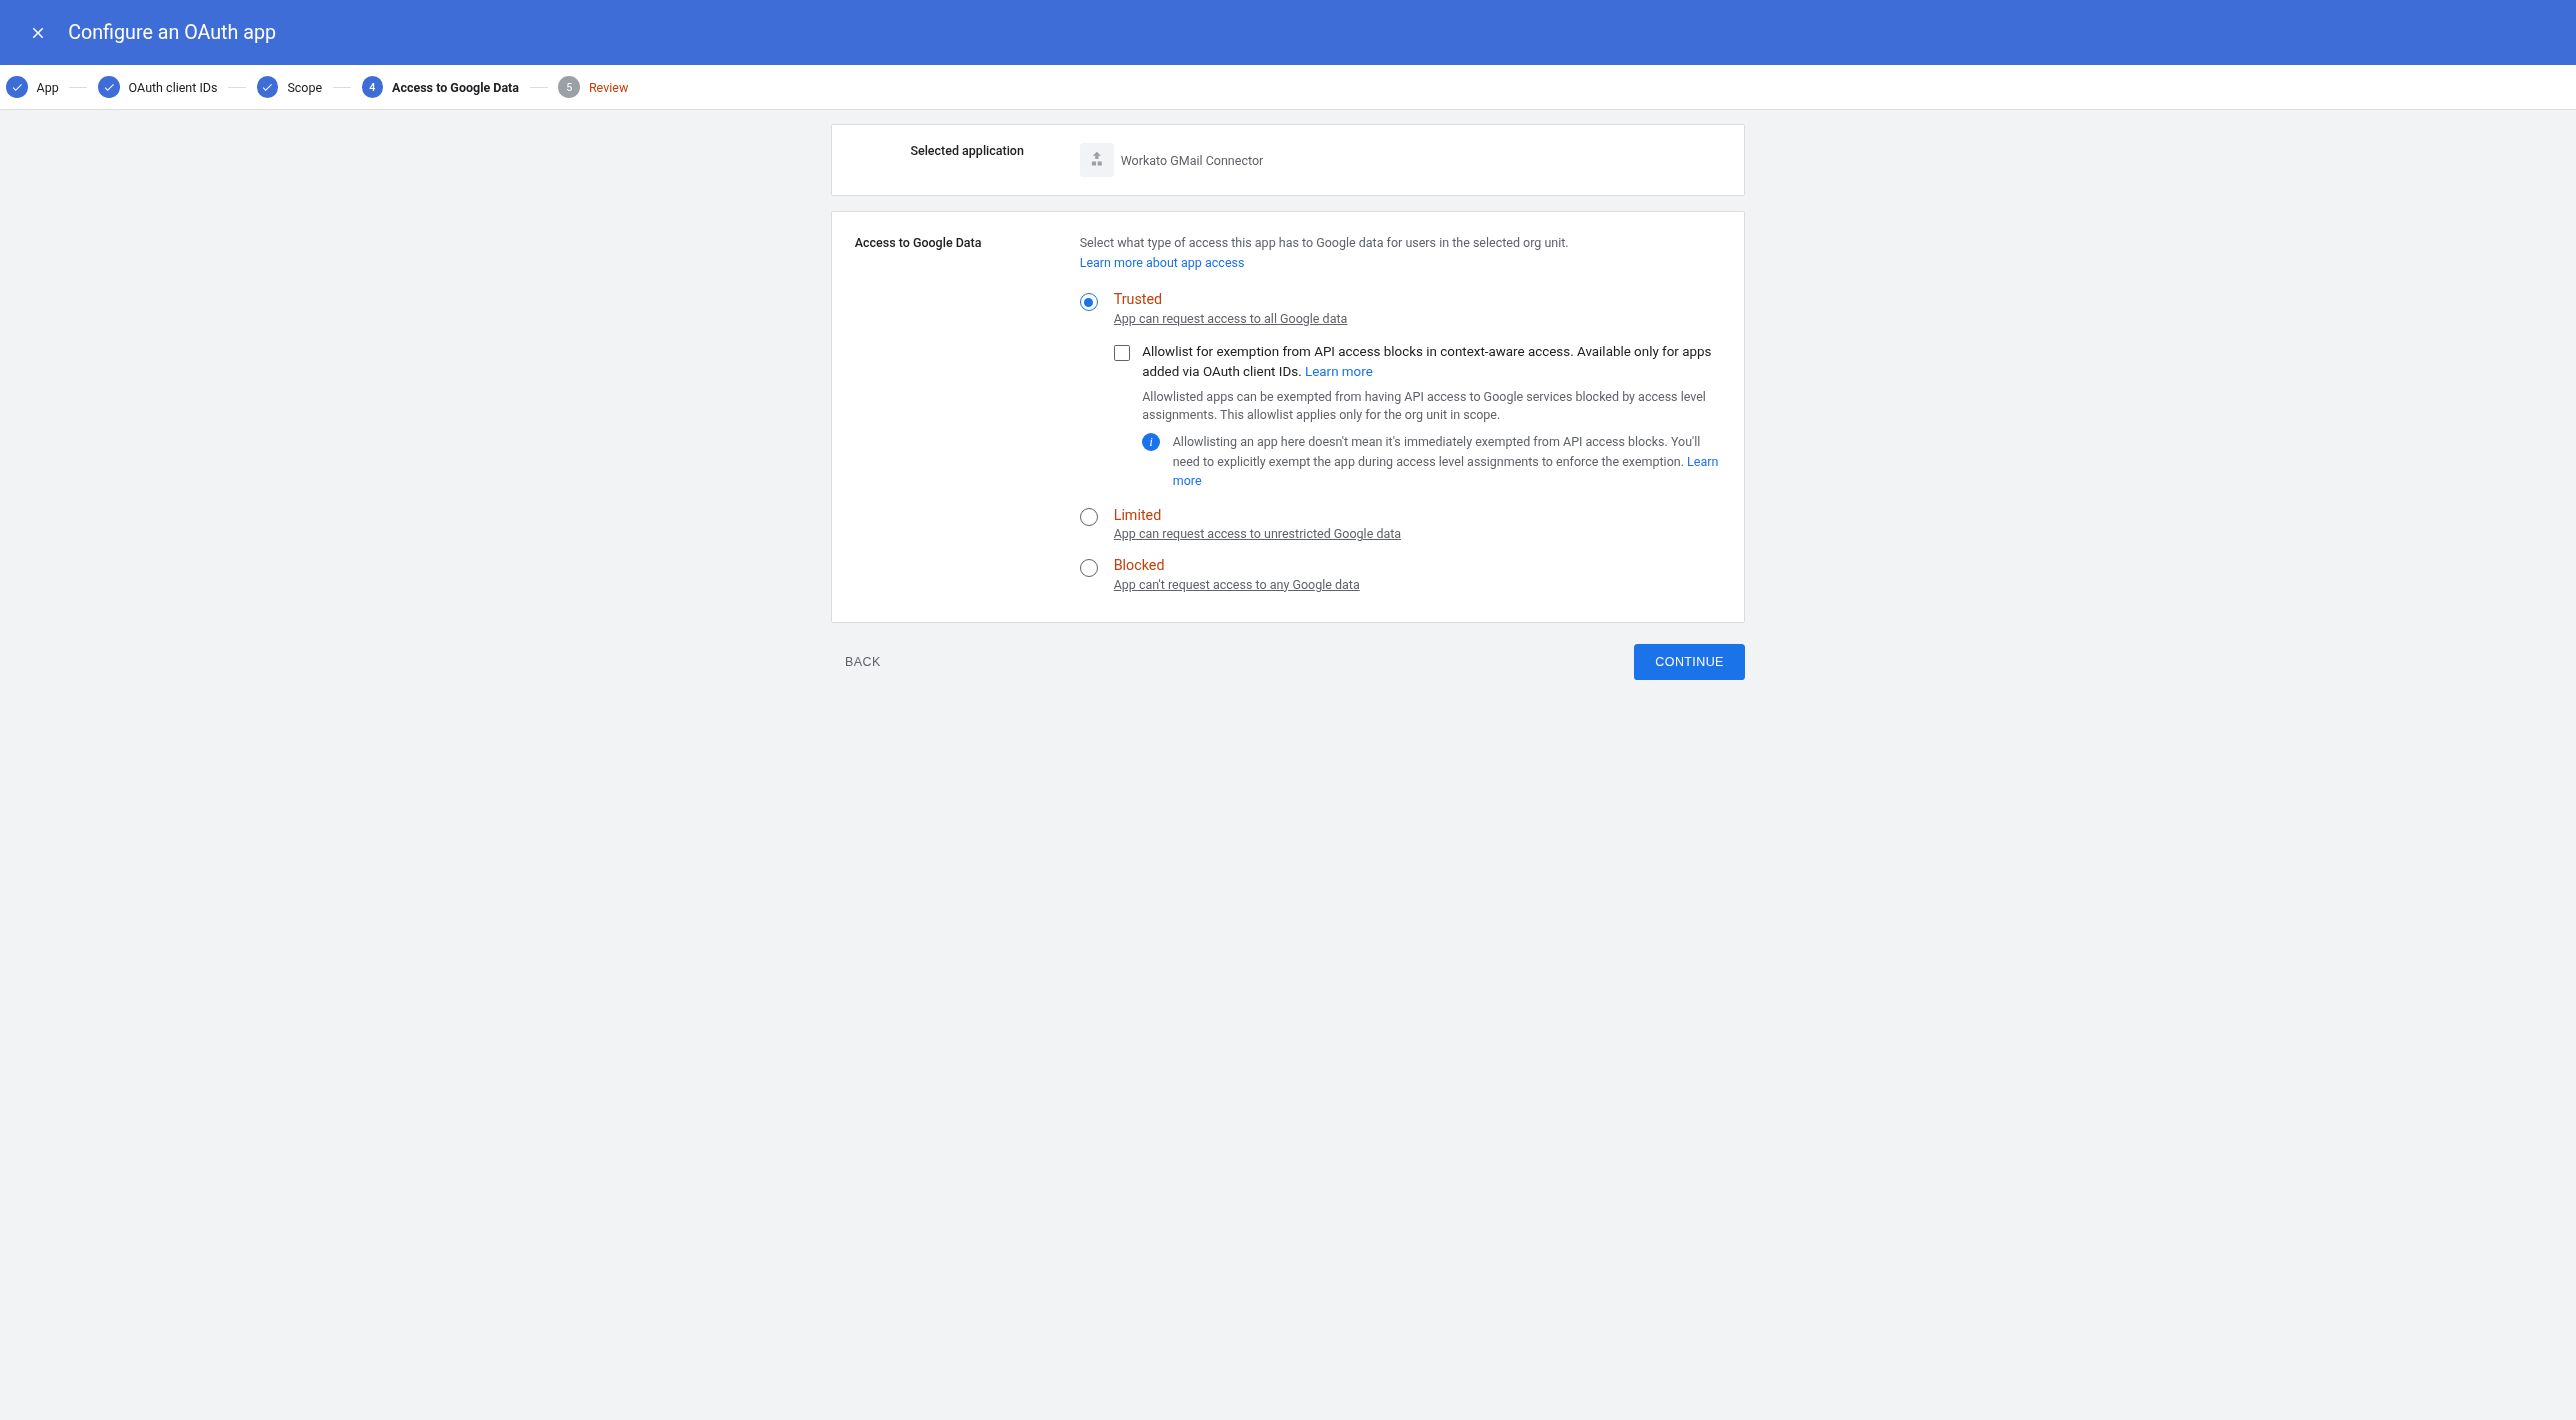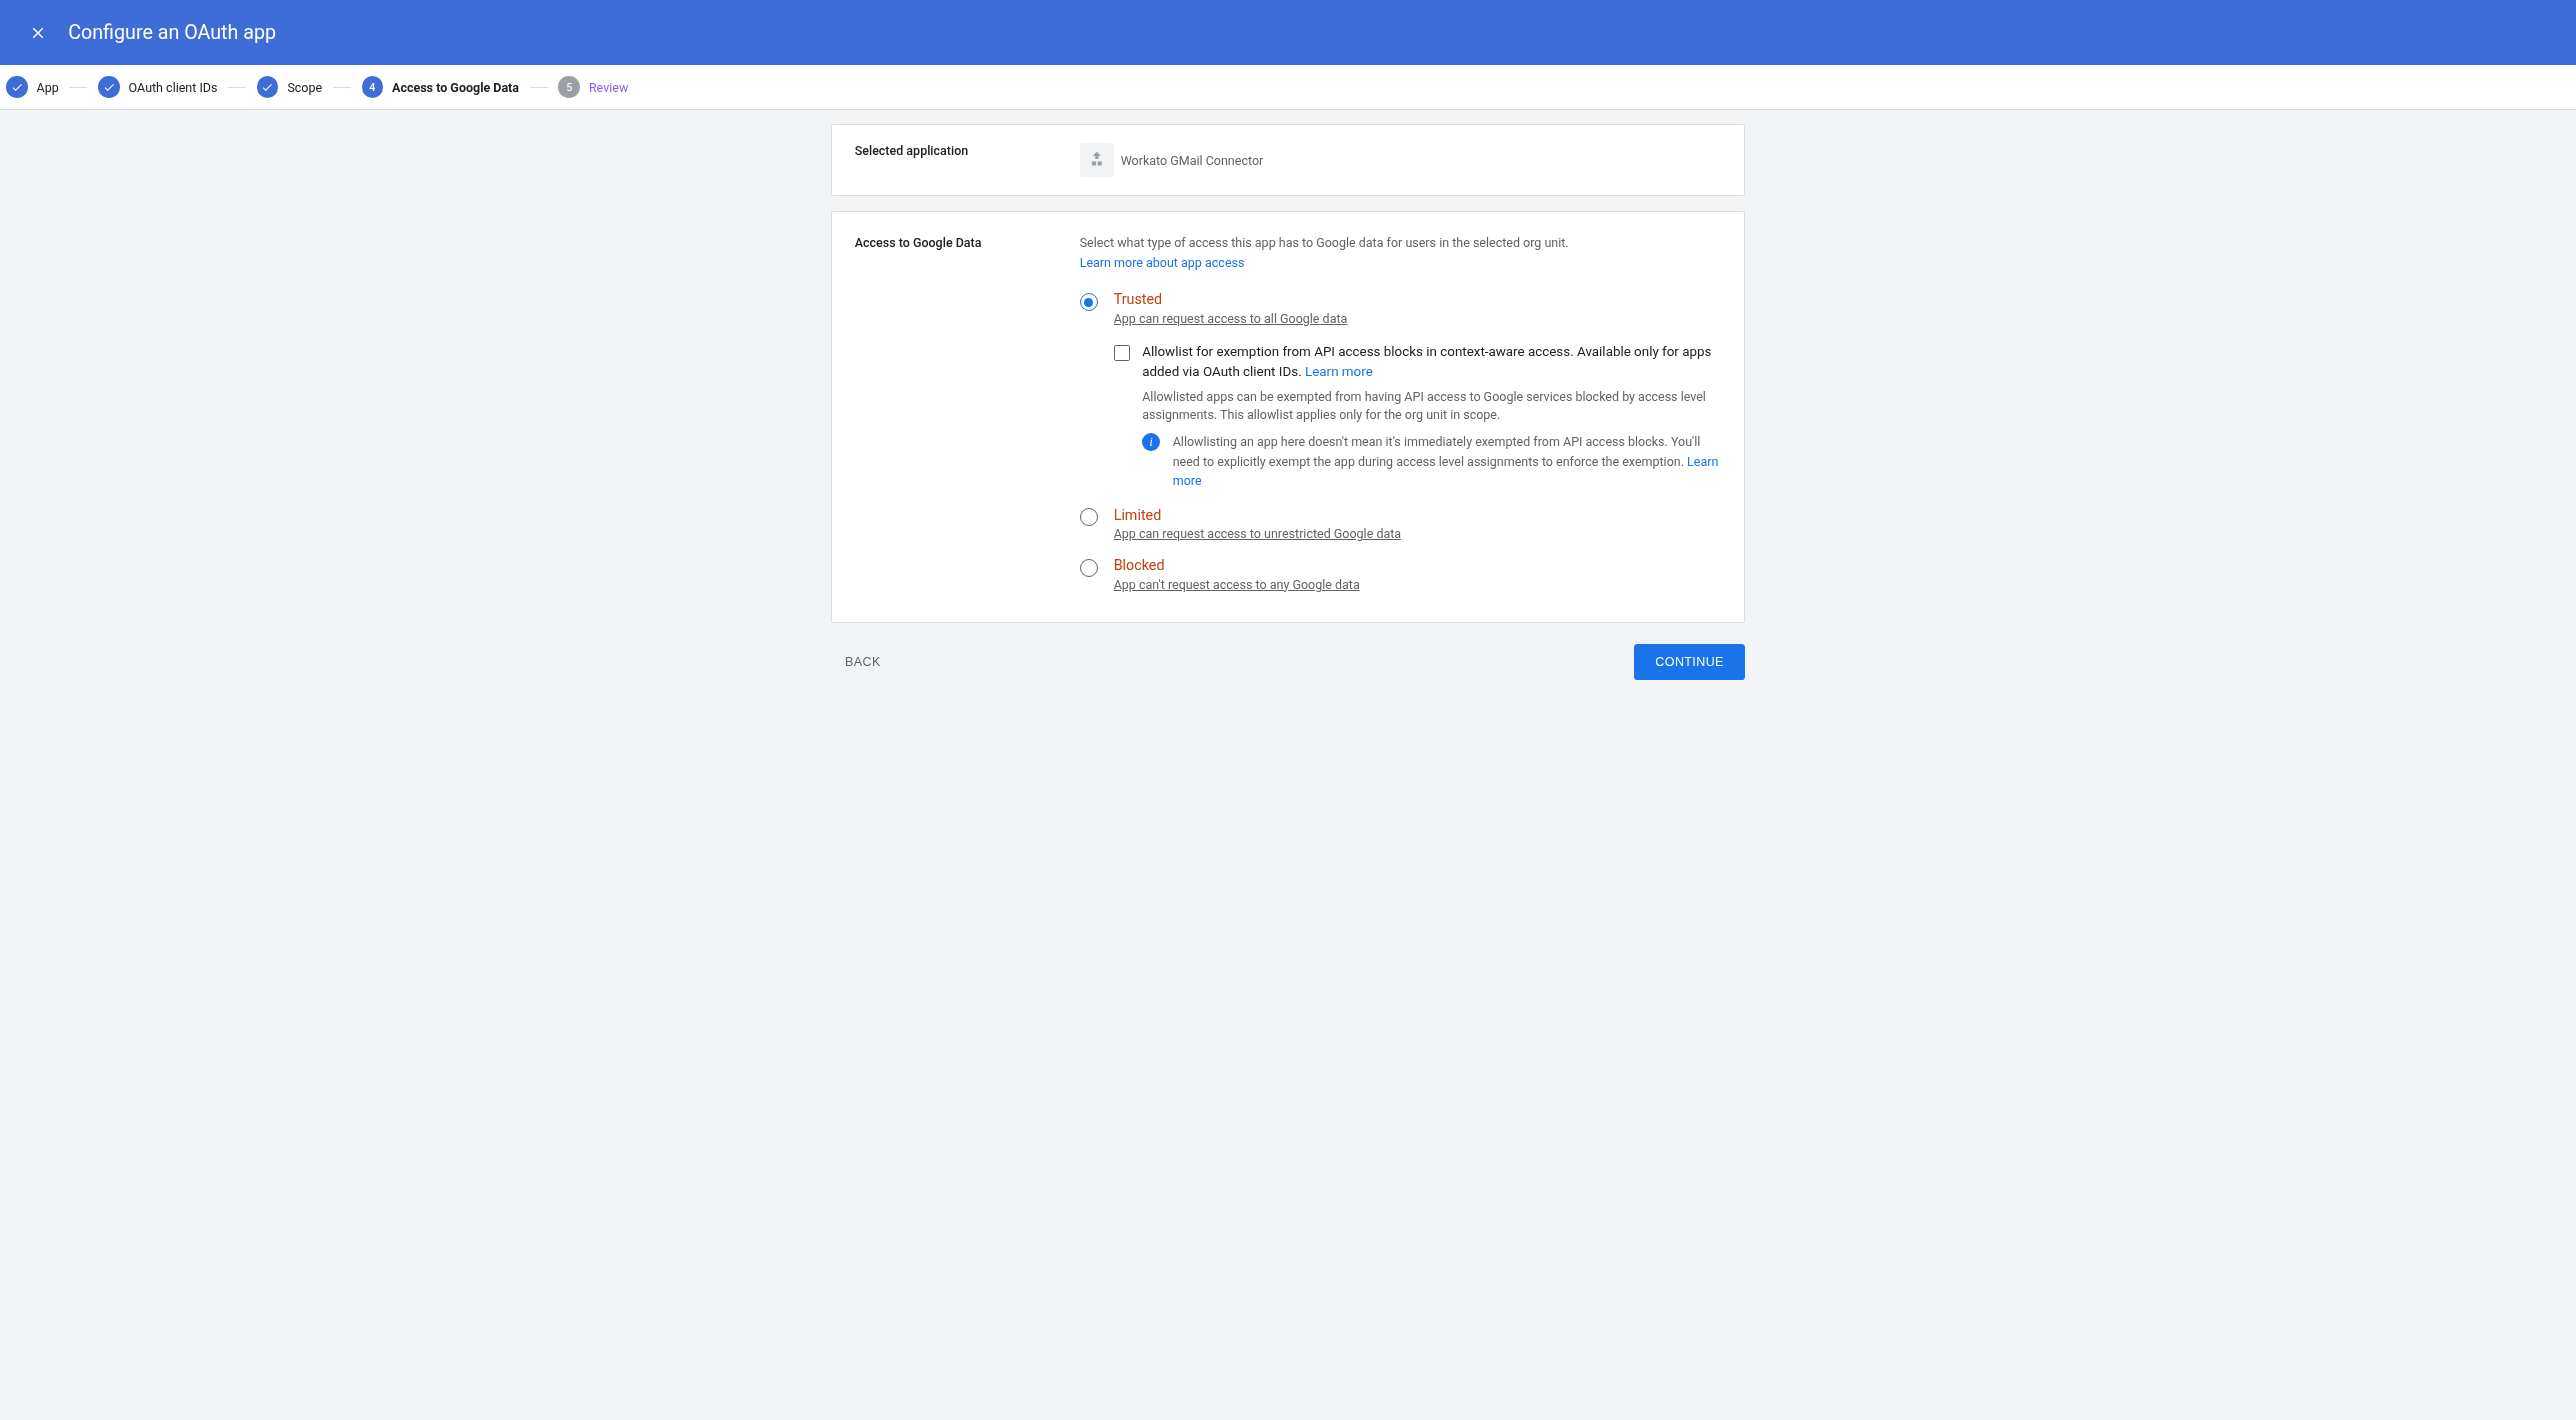--- a/index.html
+++ b/index.html
@@ -60,21 +60,21 @@
     }
     .step-circle.done { background: #3f6dd8; }
     .step-circle.current { background: #3f6dd8; font-weight: 500; }
     .step-circle.pending { background: #9aa0a6; }
     .step-label {
       margin-left: 9px;
       font-size: 12.5px;
       color: #202124;
     }
     .step-label.current { font-weight: 700; color: #202124; }
-    .step-label.pending { color: #8b5cf6; }
+    .step-label.pending { color: #c2410c; }
     .step-divider {
       width: 18px;
       height: 0.9px;
       background: #dadce0;
       margin: 0 10.7px;
     }
 
     .content {
       max-width: 936px;
       margin: 14.3px auto 0;
@@ -84,20 +84,21 @@
     .card {
       background: white;
       border: 0.9px solid #dadce0;
       border-radius: 1.8px;
       margin-bottom: 14.3px;
     }
 
     .card-row {
       display: flex;
       padding: 18px 23px;
+      text-align: center;
     }
     .card-label {
       width: 225px;
       font-size: 12.5px;
       font-weight: 500;
       color: #202124;
       flex-shrink: 0;
     }
     .card-value {
       flex: 1;

